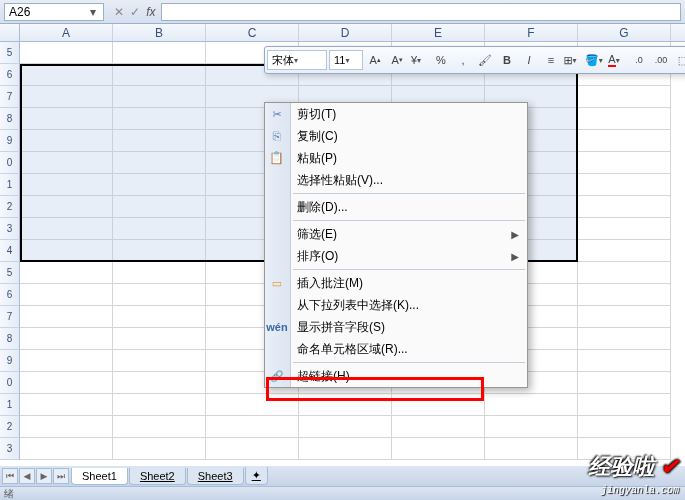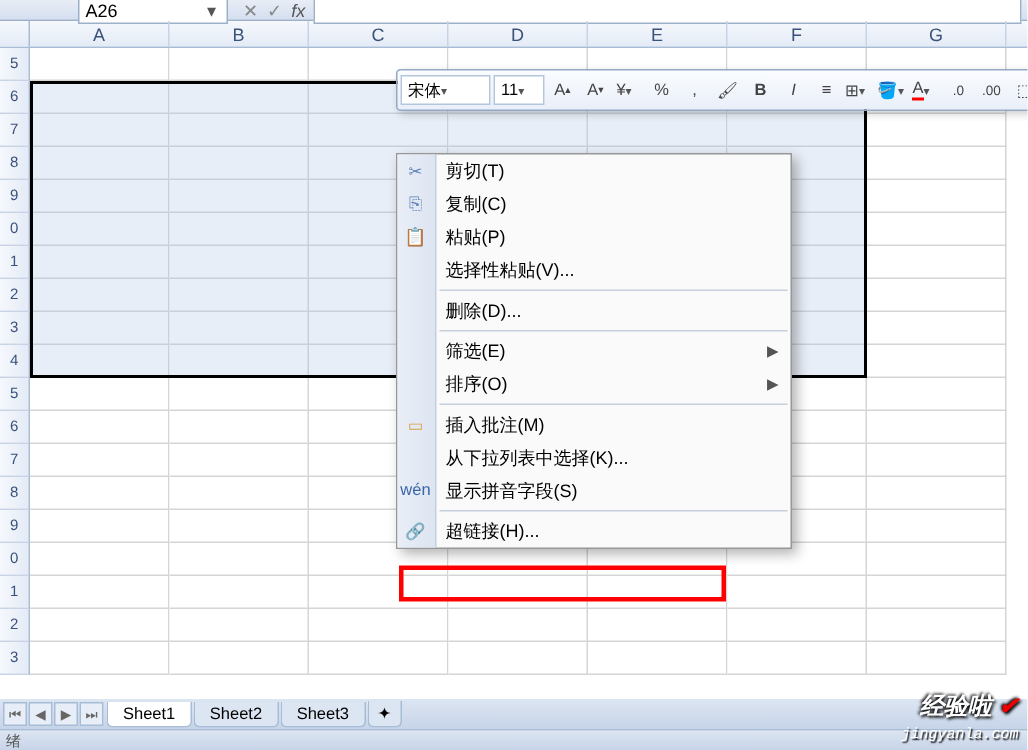--- a/index.html
+++ b/index.html
@@ -1,18 +1,18 @@
 <!DOCTYPE html>
 <html><head>
 <meta charset="utf-8">
 <style>
 * { margin: 0; padding: 0; box-sizing: border-box; font-family: "Microsoft YaHei", SimSun, Arial, sans-serif; }
 body { background: #fff; overflow: hidden; width: 685px; height: 500px; position: relative; font-size: 12px; }
 
-.formula-bar { height: 14px; background: linear-gradient(#e8edf5, #d5dff0); border-bottom: 1px solid #9cb0c9; display: flex; align-items: center; padding-left: 48px; }
+.formula-bar { height: 24px; background: linear-gradient(#e8edf5, #d5dff0); border-bottom: 1px solid #9cb0c9; display: flex; align-items: center; }
 .name-box { width: 100px; height: 18px; background: #fff; border: 1px solid #9cb0c9; margin: 0 4px; padding: 0 4px; display: flex; align-items: center; justify-content: space-between; }
 .name-box .dd { width: 12px; text-align: center; color: #555; }
 .fx-btns { display: flex; align-items: center; gap: 6px; padding: 0 6px; color: #888; }
 .fx-btns .fx { font-style: italic; color: #555; }
 .formula-input { flex: 1; height: 18px; background: #fff; border: 1px solid #9cb0c9; margin-right: 4px; }
 
 .col-headers { height: 18px; display: flex; background: linear-gradient(#f5f8fd, #e4ebf6); border-bottom: 1px solid #a7bcd6; }
 .corner { width: 20px; border-right: 1px solid #a7bcd6; background: linear-gradient(#f5f8fd, #e4ebf6); }
 .col-h { flex: 0 0 93px; border-right: 1px solid #c8d4e6; text-align: center; line-height: 18px; color: #3a5179; }
 
@@ -37,34 +37,34 @@
 .cm-item .ico { position: absolute; left: 4px; width: 16px; height: 16px; display: flex; align-items: center; justify-content: center; font-size: 11px; }
 .cm-item .arrow { position: absolute; right: 8px; color: #555; font-size: 10px; }
 .cm-sep { height: 1px; background: #c5cedb; margin: 2px 2px 2px 28px; }
 .cm-item.highlighted { background: linear-gradient(#fff1c2, #ffd96f); border-top: 1px solid #e8c44f; border-bottom: 1px solid #e8c44f; }
 .red-box { position: absolute; border: 3px solid #ff0000; pointer-events: none; }
 
 .sheet-tabs { position: absolute; bottom: 14px; left: 0; right: 0; height: 20px; background: linear-gradient(#dce5f2, #c7d4e8); display: flex; align-items: center; }
 .tab-nav { display: flex; padding: 0 2px; gap: 1px; }
 .tab-nav-btn { width: 16px; height: 16px; background: #e8eef8; border: 1px solid #a7bcd6; font-size: 9px; display: flex; align-items: center; justify-content: center; color: #666; }
 .tab { padding: 2px 10px; background: #fff; border: 1px solid #a7bcd6; border-top: none; border-radius: 0 0 4px 4px; margin-right: 1px; font-size: 11px; }
-.tab.inactive { background: #dce5f2; }
+.tab.inactive { background: #dce5f2; text-decoration: underline; }
 
 .status-bar { position: absolute; bottom: 0; left: 0; right: 0; height: 14px; background: linear-gradient(#dce5f2, #c7d4e8); border-top: 1px solid #a7bcd6; font-size: 10px; padding: 0 4px; color: #555; }
 
-.watermark { position: absolute; right: 6px; bottom: 18px; font-size: 16px; font-weight: bold; color: #fff; text-shadow: 1px 1px 2px #000, -1px -1px 2px #000; font-style: italic; pointer-events: none; }
+.watermark { position: absolute; right: 6px; bottom: 18px; font-size: 22px; font-weight: bold; color: #fff; text-shadow: 1px 1px 2px #000, -1px -1px 2px #000; font-style: italic; pointer-events: none; }
 .watermark .check { color: #e00; }
 .wm-url { position: absolute; right: 6px; bottom: 4px; font-size: 10px; color: #fff; text-shadow: 1px 1px 1px #000; font-style: italic; font-family: Liberation Mono, monospace; }
 
 .scissors::before { content: "✂"; color: #5a7fb5; }
 .copy-ico::before { content: "⎘"; color: #5a7fb5; }
 .paste-ico::before { content: "📋"; font-size: 12px; }
 .folder-ico::before { content: "▭"; color: #d9a34a; }
 .format-ico::before { content: "▦"; color: #d9a34a; }
-.pinyin-ico { font-size: 9px; font-weight: normal; color: #3a66a8; }
+.pinyin-ico { font-size: 9px; font-weight: bold; color: #3a66a8; }
 </style>
 </head>
 <body>
 
 <div class="formula-bar">
   <div class="name-box">
     <span>A26</span>
     <span class="dd">▾</span>
   </div>
   <div class="fx-btns">
@@ -357,20 +357,23 @@
       <span class="ico folder-ico"></span>
       <span>插入批注(M)</span>
     </div>
   <div class="cm-item">
       <span>从下拉列表中选择(K)...</span>
     </div>
   <div class="cm-item">
       <span class="ico pinyin-ico">wén</span>
       <span>显示拼音字段(S)</span>
     </div>
+  <div class="cm-item">
+      <span>命名单元格区域(R)...</span>
+    </div>
   <div class="cm-sep"></div>
   <div class="cm-item">
       <span class="ico">🔗</span>
       <span>超链接(H)...</span>
     </div>
 </div>
 
 <div class="red-box" style="left:266px; top:377px; width:218px; height:24px;"></div>
 
 <div class="sheet-tabs">

